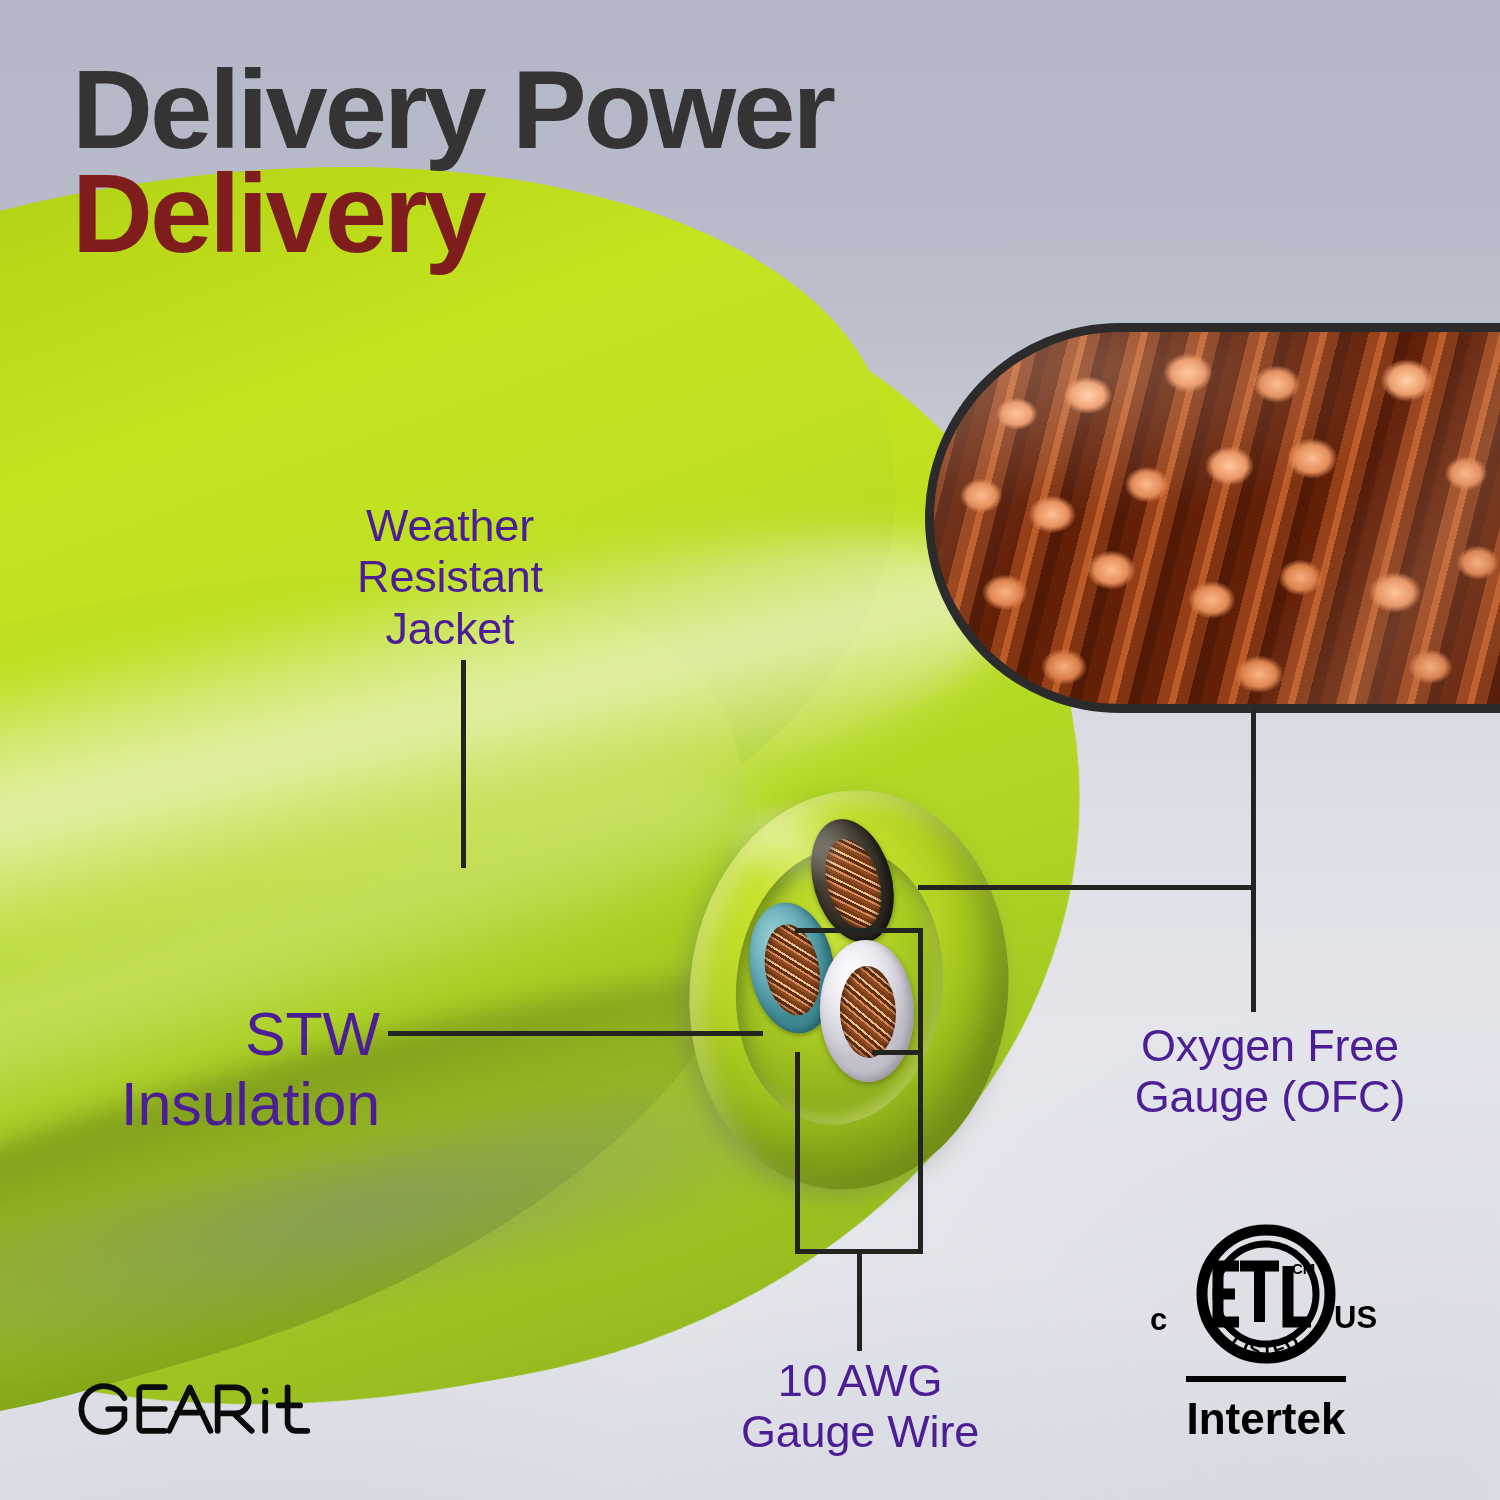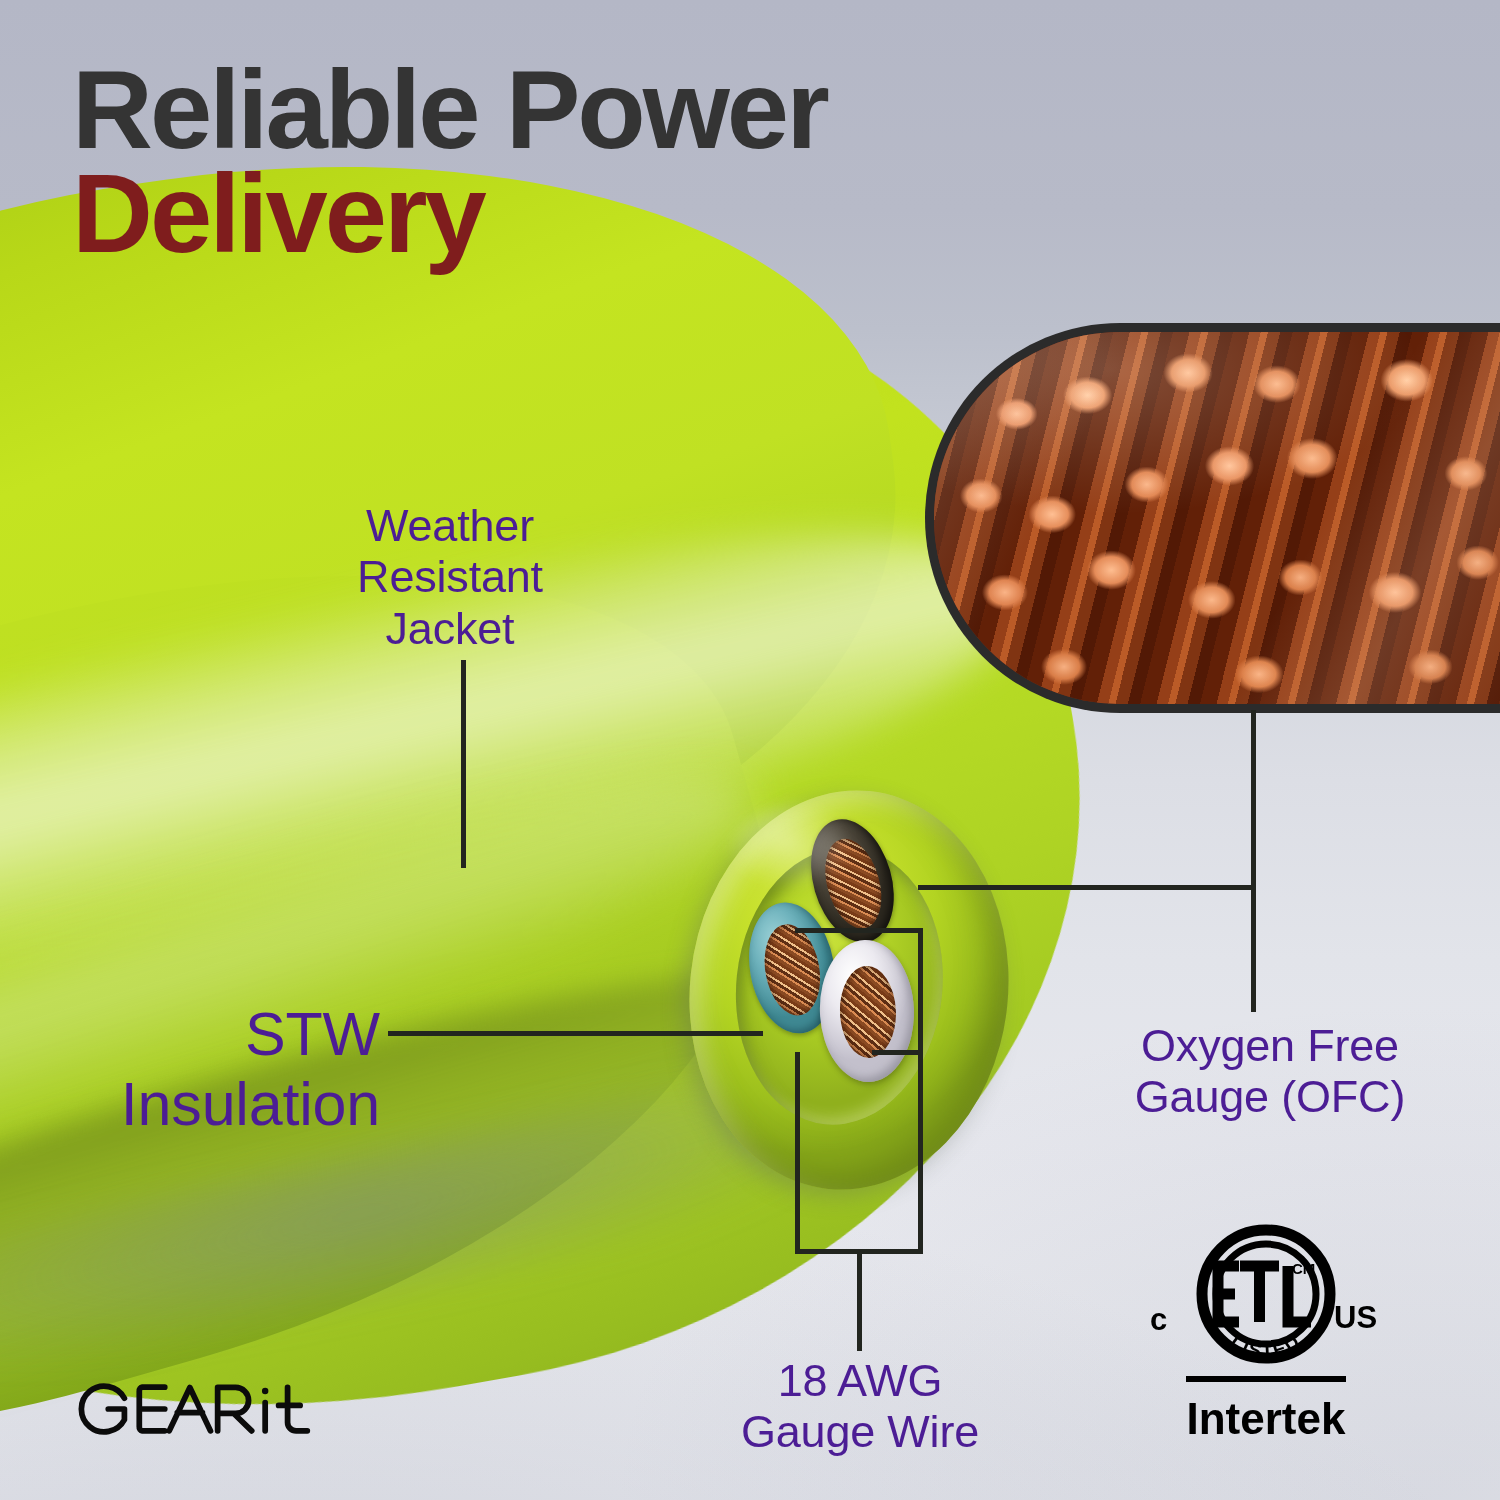--- a/index.html
+++ b/index.html
@@ -450,32 +450,32 @@
   <div class="line line-h" style="left:918px; top:885px; width:338px;"></div>
 
   <div class="line line-v" style="left:795px; top:1052px; height:200px;"></div>
   <div class="line line-v" style="left:918px; top:928px; height:324px;"></div>
   <div class="line line-h" style="left:795px; top:928px; width:128px;"></div>
   <div class="line line-h" style="left:872px; top:1050px; width:48px;"></div>
   <div class="line line-h" style="left:795px; top:1249px; width:128px;"></div>
   <div class="line line-v" style="left:857px; top:1249px; height:102px;"></div>
 
   <div class="title">
-    <div class="title-line1">Reliable Power</div>
+    <div class="title-line1">Delivery Power</div>
     <div class="title-line2">Delivery</div>
   </div>
 
   <div class="label" id="label-weather">Weather
 Resistant
 Jacket</div>
   <div class="label" id="label-stw">STW
 Insulation</div>
   <div class="label" id="label-ofc">Oxygen Free
 Gauge (OFC)</div>
-  <div class="label" id="label-awg">18 AWG
+  <div class="label" id="label-awg">10 AWG
 Gauge Wire</div>
 
   <svg id="gearit-logo" viewBox="0 0 268 58" xmlns="http://www.w3.org/2000/svg">
     <g fill="none" stroke="#0B0B0B" stroke-width="6.4" stroke-linecap="round" stroke-linejoin="round">
 
       <path d="M54 17 A25.5 25.5 0 1 0 54 41 L54 29 L36 29"></path>
 
       <path d="M99 29 L71 29 M99 4.6 L74 4.6 A4 4 0 0 0 70.6 9 L70.6 49 A4 4 0 0 0 74 53.4 L99 53.4"></path>
 
       <path d="M104 53.4 L127 5 L150 53.4 M113 33 L141 33"></path>

